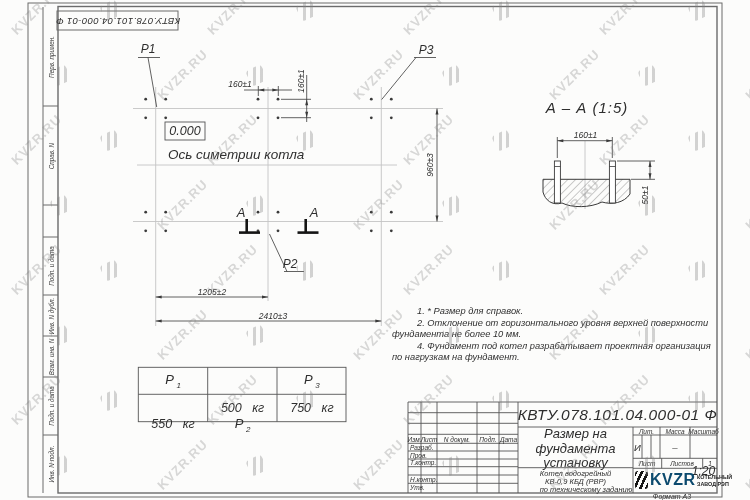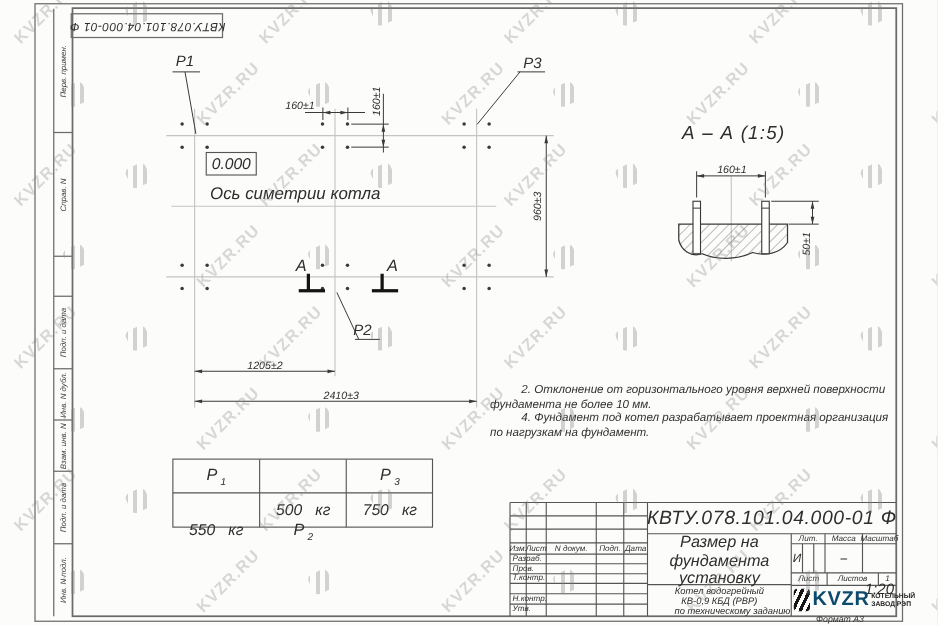--- a/index.html
+++ b/index.html
@@ -230,20 +230,21 @@
   <div class="t rv dim" style="left:644.5px; top:194.5px;">50±1</div>
 
   <div class="t tc ldr-head" style="left:173px; top:381.3px;"><span>P</span> <sub style="font-size:8px;">1</sub></div>
   <div class="t tc ldr-head" style="left:242.6px; top:381.3px;margin-top:44px;"><span>P</span> <sub style="font-size:8px;">2</sub></div>
   <div class="t tc ldr-head" style="left:311.9px; top:381.3px;"><span>P</span> <sub style="font-size:8px;">3</sub></div>
   <div class="t tc ldr-val" style="left:173px; top:424px;">550 кг</div>
   <div class="t tc ldr-val" style="left:242.6px; top:408px;">500 кг</div>
   <div class="t tc ldr-val" style="left:311.9px; top:408px;">750 кг</div>
 
   <div class="notes">
+    <div class="note">1.  * Размер для справок.</div>
     <div class="note">2.  Отклонение от горизонтального уровня верхней поверхности фундамента не более 10 мм.</div>
     <div class="note">4.  Фундамент под котел разрабатывает проектная организация по нагрузкам на фундамент.</div>
   </div>
 
   <div class="t tc" style="left:617.5px; top:414.5px; font-size:15.5px; letter-spacing:0.5px;">КВТУ.078.101.04.000-01 Ф</div>
 
   <div class="t tc" style="left:575.5px; top:433px; font-size:13px;">Размер на</div>
   <div class="t tc" style="left:575.5px; top:447.5px; font-size:13px;">фундамента</div>
   <div class="t tc" style="left:575.5px; top:461.5px; font-size:13px;">установку</div>
 

